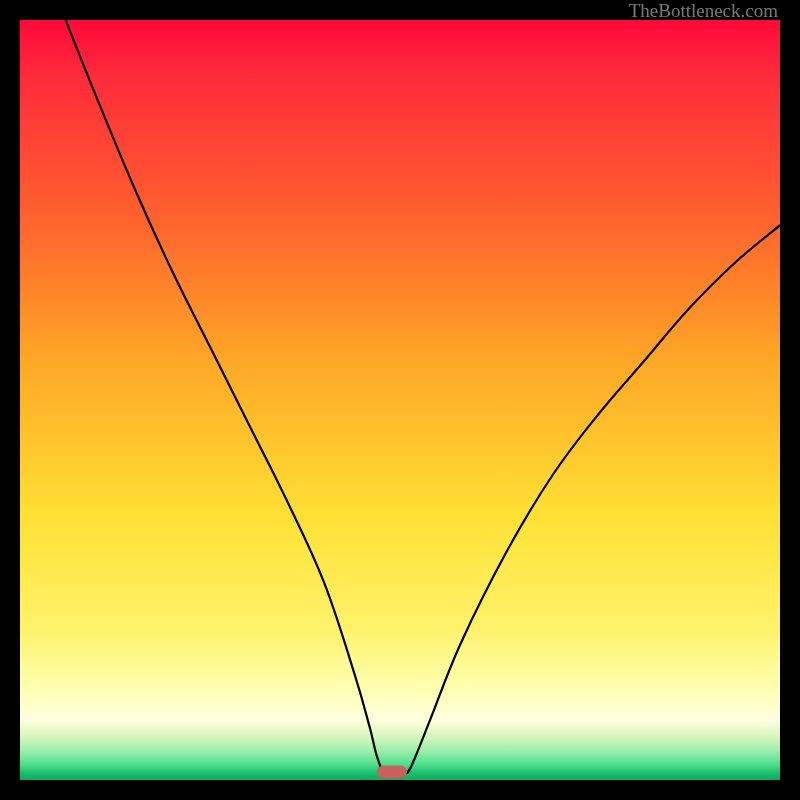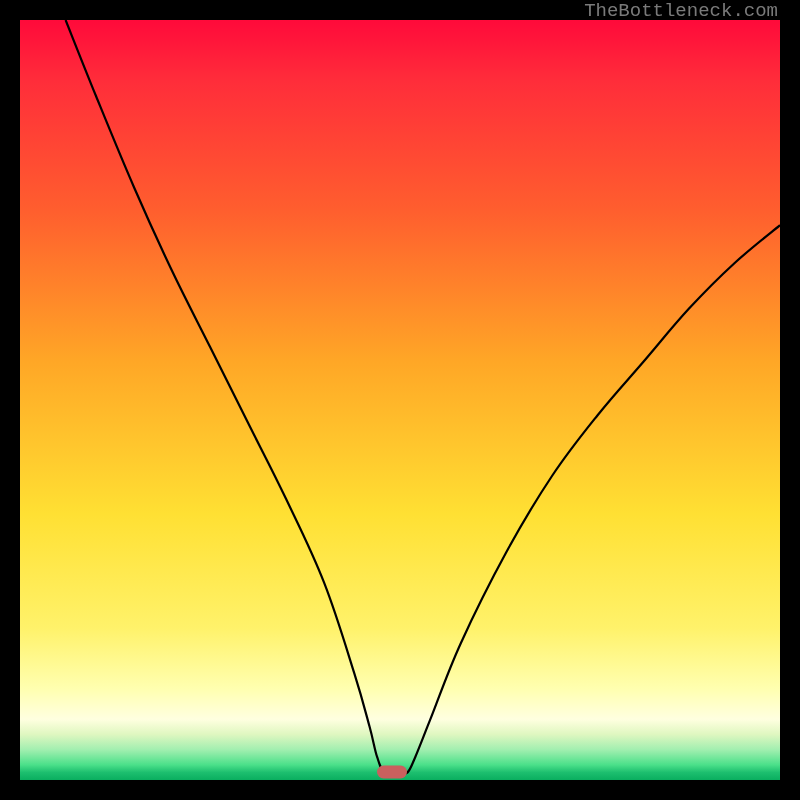--- a/index.html
+++ b/index.html
@@ -54,21 +54,21 @@
     width: 30px;
     height: 13px;
     background: #c9605e;
     border-radius: 8px;
     transform: translate(-50%, -50%);
   }
   .watermark {
     position: absolute;
     top: 0px;
     right: 22px;
-    font-family: Liberation Mono, monospace;
+    font-family: Liberation Serif, serif;
     font-size: 19px;
     color: #7a7a7a;
     letter-spacing: 0;
     user-select: none;
   }
 </style>
 </head>
 <body>
 
 <div class="frame">

